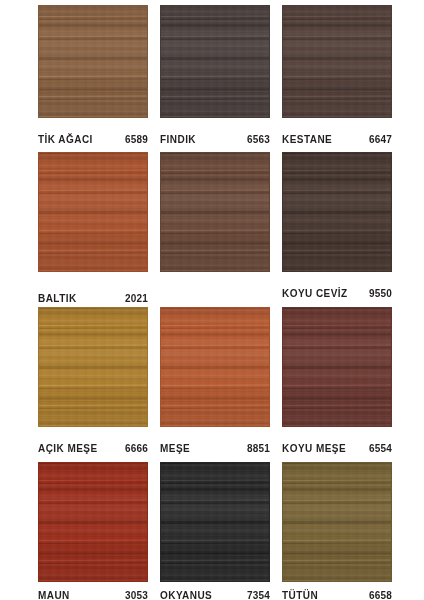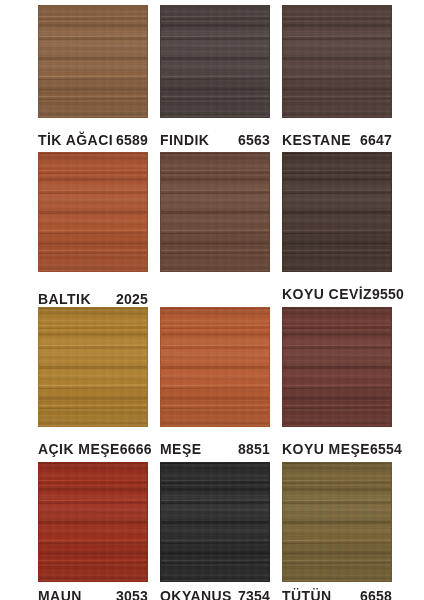--- a/index.html
+++ b/index.html
@@ -121,21 +121,21 @@
   }
   .label-cell {
     display: flex;
     align-items: center;
     justify-content: space-between;
     padding-top: 9px;
     box-sizing: border-box;
   }
   .label-name,
   .label-code {
-    font-size: 14px;
+    font-size: 10px;
     font-weight: bold;
     letter-spacing: 0.45px;
     color: #231f20;
     white-space: nowrap;
     line-height: 1;
   }
   .label-code {
     letter-spacing: 0.2px;
   }
   .spacer { }
@@ -225,21 +225,21 @@
         <div class="grain g3" style="background-image: repeating-linear-gradient(-0.3deg, rgba(101, 81, 74, 0) 0px, rgba(101, 81, 74, 0.667) 1px, rgba(101, 81, 74, 0) 2px, rgba(49, 37, 31, 0) 17px, rgba(49, 37, 31, 0.667) 18px, rgba(49, 37, 31, 0) 20px);"></div>
         <div class="grain g5" style="background-image: repeating-linear-gradient(0deg, rgba(49, 37, 31, 0) 0px, rgba(49, 37, 31, 0) 26px, rgba(49, 37, 31, 0.8) 27px, rgba(49, 37, 31, 0.4) 29px, rgba(49, 37, 31, 0) 32px);"></div>
         <div class="grain g4"></div>
       </div>
     </div>
     <div class="spacer" style="grid-column:7;grid-row:4;"></div>
 
     <div class="spacer" style="grid-column:1;grid-row:5;"></div>
     <div class="label-cell" style="grid-column:2;grid-row:5;margin-top:10px;">
       <span class="label-name">BALTIK</span>
-      <span class="label-code">2025</span>
+      <span class="label-code">2021</span>
     </div>
     <div class="spacer" style="grid-column:3;grid-row:5;"></div>
     <div class="spacer" style="grid-column:5;grid-row:5;"></div>
     <div class="label-cell" style="grid-column:6;grid-row:5;">
       <span class="label-name">KOYU CEVİZ</span>
       <span class="label-code">9550</span>
     </div>
     <div class="spacer" style="grid-column:7;grid-row:5;"></div>
 
     <div class="spacer" style="grid-column:1;grid-row:6;"></div>

